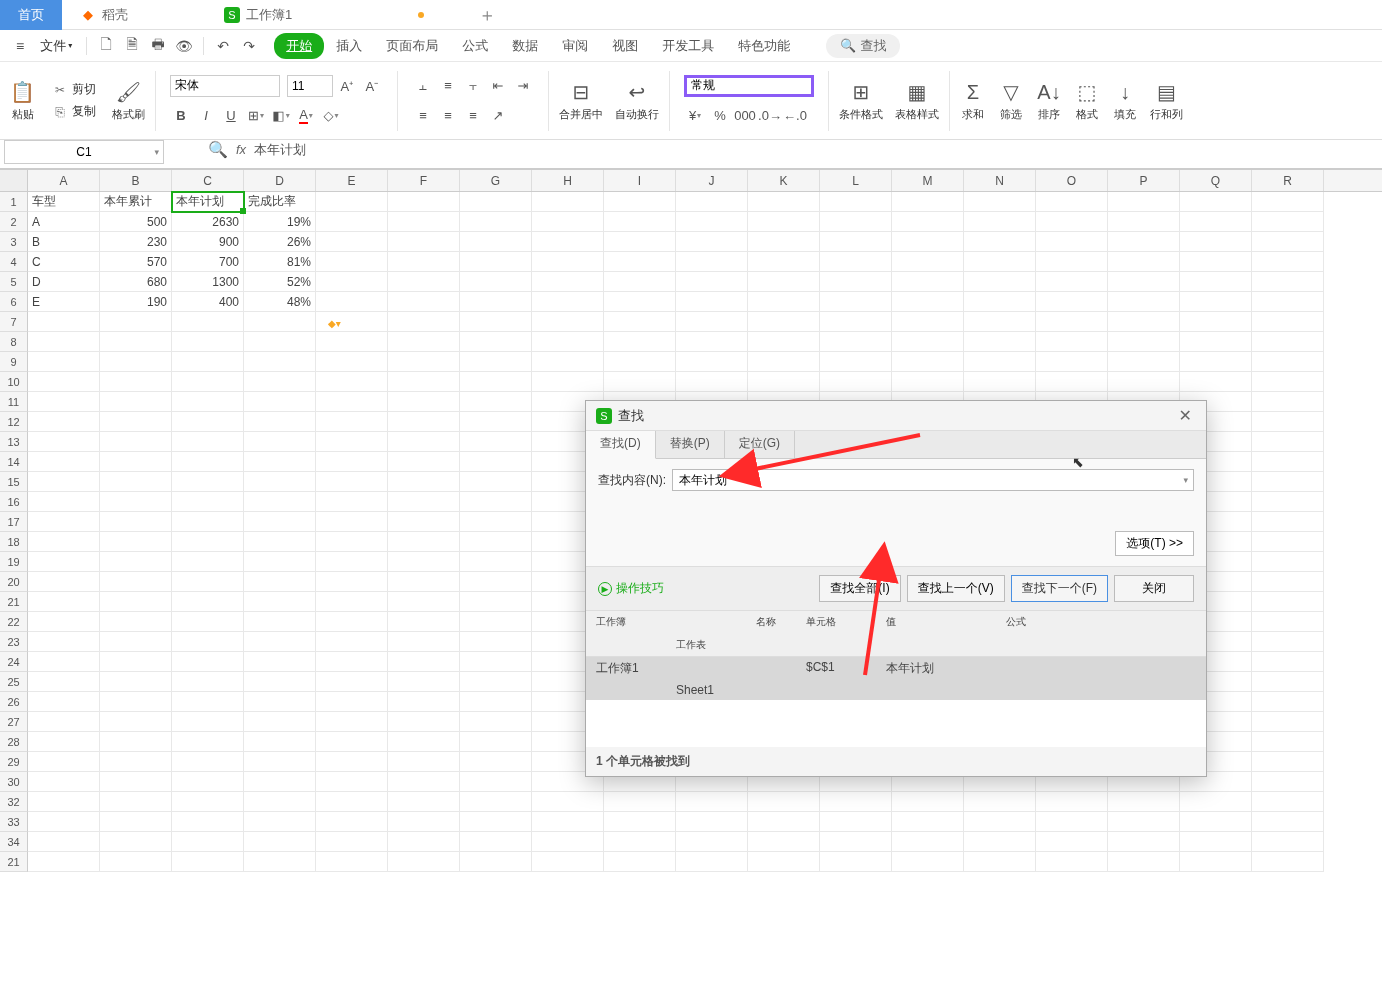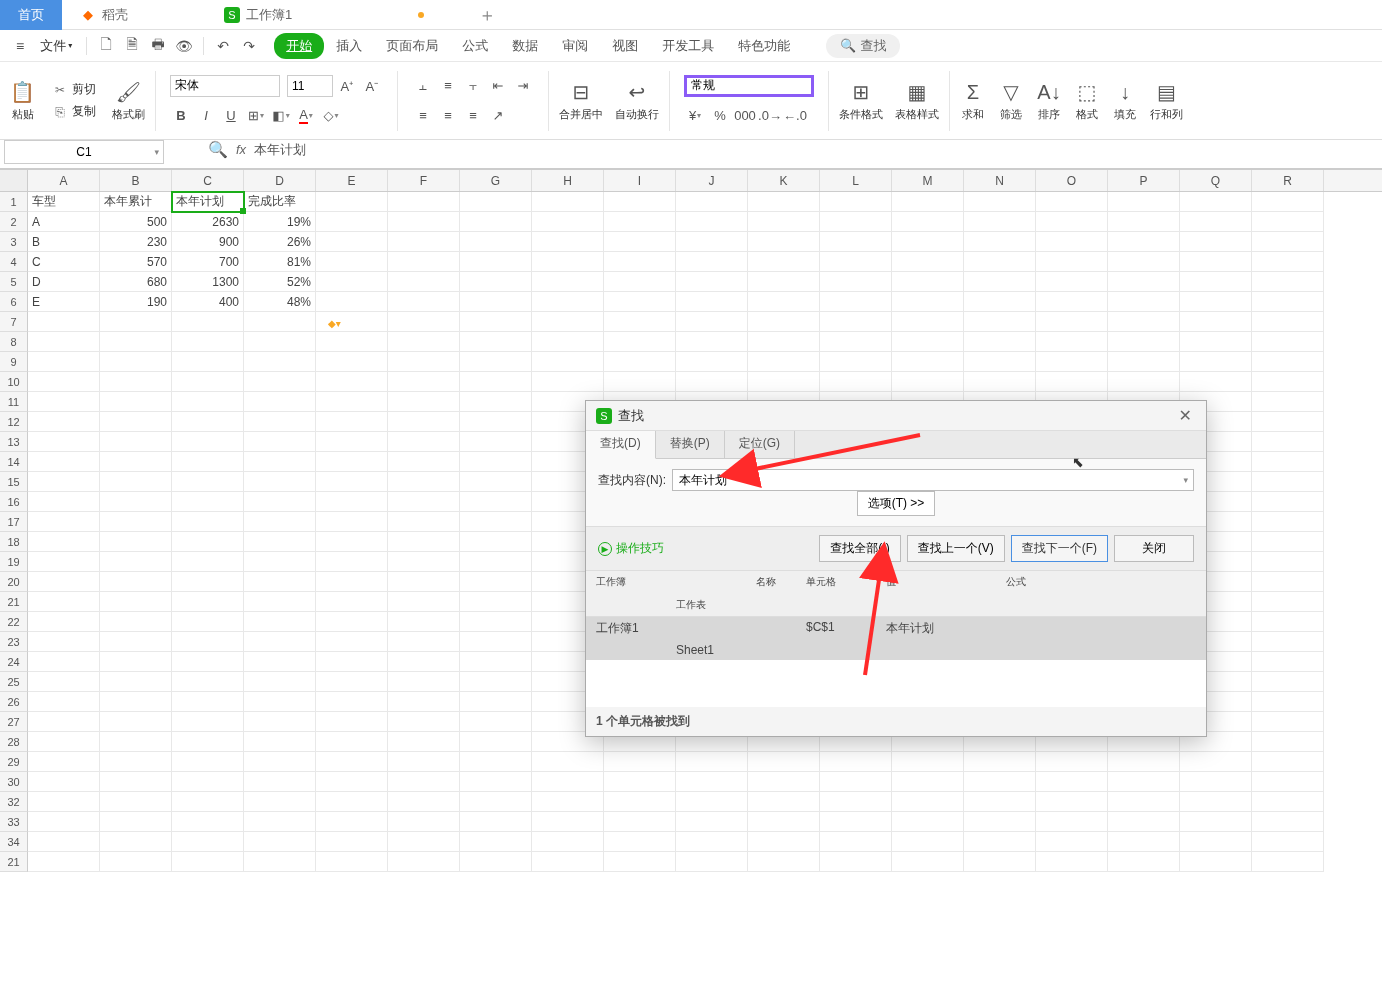--- a/index.html
+++ b/index.html
@@ -67,21 +67,21 @@
 .fd-title .close { margin-left:auto; cursor:pointer; font-size:16px; color:#666; padding:0 4px;}
 .fd-tabs { display:flex; height:28px; border-bottom:1px solid #ccc; background:#eaeaea;}
 .fd-tab { padding: 4px 14px; font-size:12px; color:#555; cursor:pointer; border-right:1px solid #ccc; background:#eaeaea;}
 .fd-tab.active { background:#f9f9f9; border-bottom:1px solid #f9f9f9; margin-bottom:-1px;}
 .fd-body { padding: 10px 12px 10px 12px; background:#f9f9f9;}
 .fd-row { display:flex; align-items:center; gap:6px;}
 .fd-label { font-size:12px; color:#333; white-space:nowrap;}
 .fd-input { flex:1; height:22px; border:1px solid #bbb; font-size:12px; padding:0 6px; background:#fff;}
 .fd-input-wrap { flex:1; display:flex; align-items:center; position:relative;}
 .fd-input-wrap .dd { position:absolute; right:6px; font-size:9px; color:#888;}
-.fd-options { display:flex; justify-content:center; }
+.fd-options { display:flex; justify-content:flex-end; margin-top: 40px; }
 .fd-opt-btn { padding:3px 10px; border:1px solid #bbb; background:#fff; font-size:12px; cursor:pointer;}
 .fd-actions { display:flex; align-items:center; padding: 8px 12px; background:#eee; border-top:1px solid #ddd; border-bottom:1px solid #ddd; gap:6px;}
 .fd-tip { display:flex; align-items:center; gap:4px; color:#1aad19; font-size:12px; cursor:pointer;}
 .fd-actions .spacer { flex:1;}
 .fd-btn { padding:4px 10px; font-size:12px; background:#f5f5f5; border:1px solid #bbb; cursor:pointer; min-width:80px; text-align:center;}
 .fd-btn.primary { border:1px solid #4a90e2; color:#333;}
 .fd-results-head { display:flex; padding: 4px 10px; font-size:10px; color:#444; background:#f0f0f0; border-bottom:1px solid #ddd;}
 .fd-results-head span, .fd-result-row span { display:inline-block;}
 .fdc-wb { width:80px;} .fdc-ws { width:80px;margin-top:23px;} .fdc-nm{width:50px;} .fdc-cell{width:80px;} .fdc-val{width:120px;} .fdc-fx{width:80px;}
 .fd-results { height: 90px; overflow:auto; background:#fff;}

